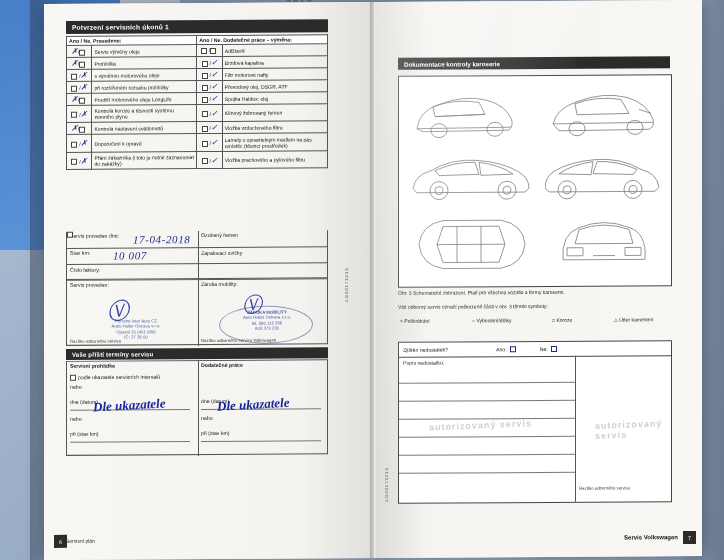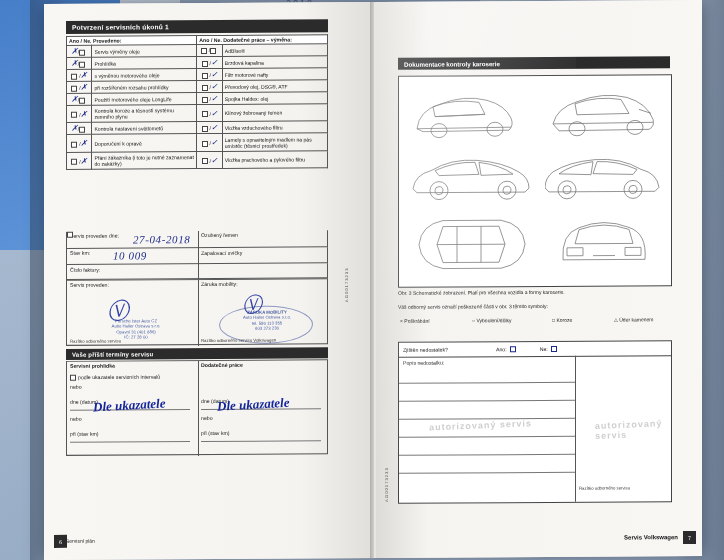--- a/index.html
+++ b/index.html
@@ -238,28 +238,28 @@
         <td style="height:14px">Přání zákazníka (i toto je nutné zaznamenat do zakázky)</td>
         <td class="colA"><span class="chk"></span>/<span class="ink">✓</span></td>
         <td>Vložka prachového a pylového filtru</td>
       </tr>
     </tbody>
       </table>
 
     <div style="position:absolute;left:22px;top:228px;width:262px;">
       <div style="position:relative;height:17px;border:.5px solid #555;border-top:none;box-sizing:border-box;">
         <span class="t" style="position:absolute;left:3px;top:2px;">Servis proveden dne:</span>
-        <span class="ink-big" style="position:absolute;left:66px;top:2px;">27-04-2018</span>
+        <span class="ink-big" style="position:absolute;left:66px;top:2px;">17-04-2018</span>
         <span class="vline" style="left:131px;top:0;height:17px;"></span>
         <span class="t" style="position:absolute;left:134px;top:2px;">Ozubený řemen</span>
         <span class="chk" style="position:absolute;left:-0px;"></span>
       </div>
       <div style="position:relative;height:16px;border:.5px solid #555;border-top:none;box-sizing:border-box;">
         <span class="t" style="position:absolute;left:3px;top:2px;">Stav km:</span>
-        <span class="ink-big" style="position:absolute;left:46px;top:1px;">10 009</span>
+        <span class="ink-big" style="position:absolute;left:46px;top:1px;">10 007</span>
         <span class="vline" style="left:131px;top:0;height:16px;"></span>
         <span class="t" style="position:absolute;left:134px;top:3px;">Zapalovací svíčky</span>
       </div>
       <div style="position:relative;height:15px;border:.5px solid #555;border-top:none;box-sizing:border-box;">
         <span class="t" style="position:absolute;left:3px;top:3px;">Číslo faktury:</span>
         <span class="ink" style="position:absolute;left:56px;top:3px;"></span>
         <span class="vline" style="left:131px;top:0;height:15px;"></span>
         <span class="t" style="position:absolute;left:134px;top:4px;">&nbsp;</span>
       </div>
     </div>

